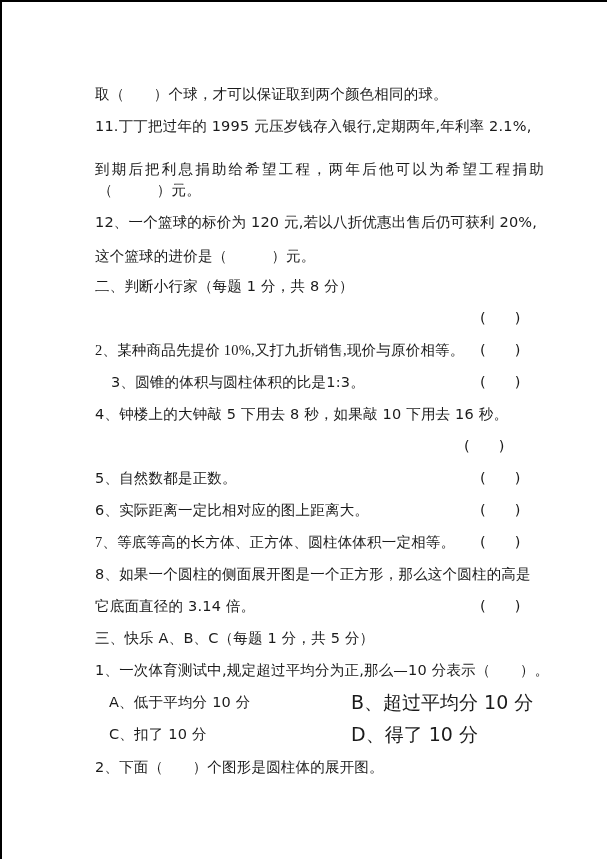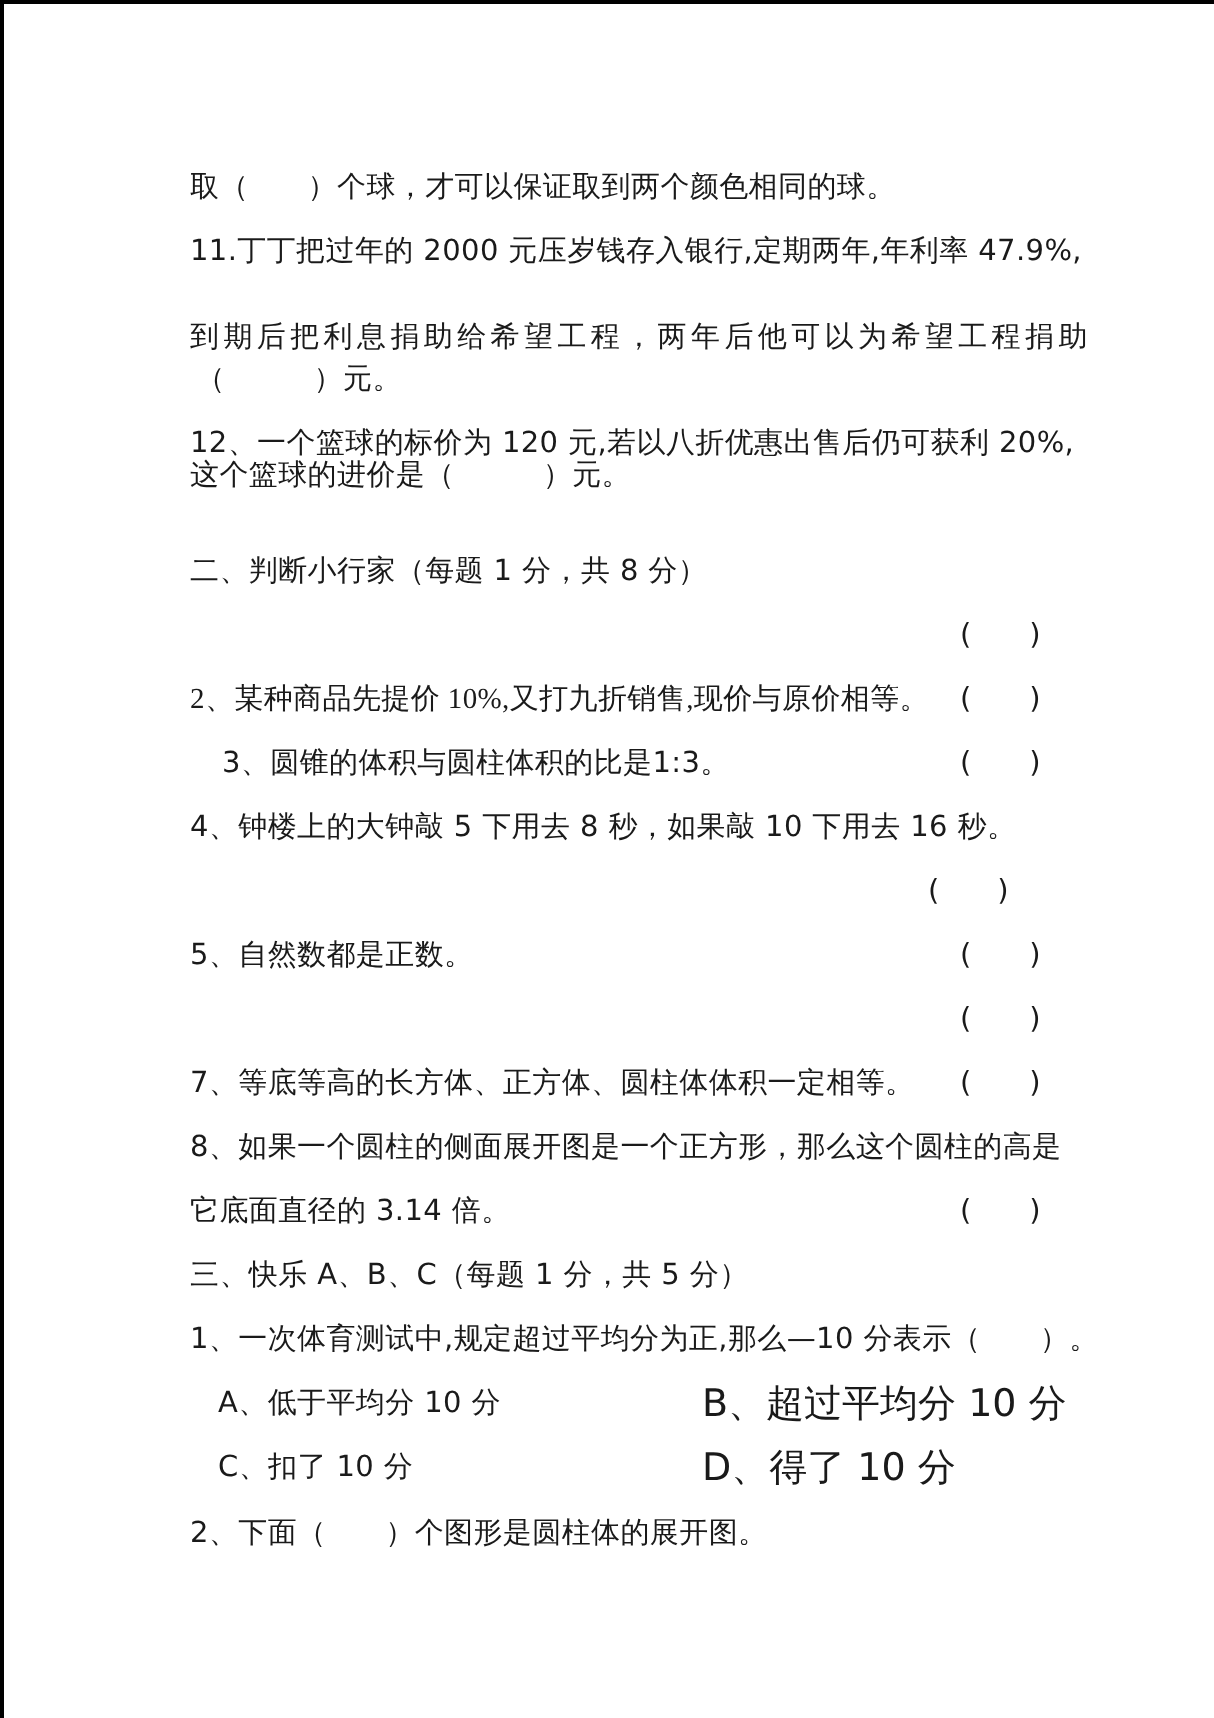--- a/index.html
+++ b/index.html
@@ -54,46 +54,47 @@
     white-space: nowrap;
   }
 </style>
 </head>
 <body>
 
 <div class="page">
 
   <div class="line" style="top:82px;">取（　　）个球，才可以保证取到两个颜色相同的球。</div>
 
-  <div class="line" style="top:114px;">11.丁丁把过年的 2000 元压岁钱存入银行,定期两年,年利率 47.9%,</div>
+  <div class="line" style="top:114px;">11.丁丁把过年的 1995 元压岁钱存入银行,定期两年,年利率 2.1%,</div>
   <div class="line spaced" style="top:157px;">到期后把利息捐助给希望工程，两年后他可以为希望工程捐助</div>
   <div class="line" style="top:178px; left:96px;">（　　　）元。</div>
 
   <div class="line" style="top:210px;text-align:center;">12、一个篮球的标价为 120 元,若以八折优惠出售后仍可获利 20%,</div>
-  <div class="line" style="top:226px;font-family:Liberation Serif, serif;">这个篮球的进价是（　　　）元。</div>
+  <div class="line" style="top:244px;font-family:Liberation Serif, serif;">这个篮球的进价是（　　　）元。</div>
 
   <div class="line" style="top:274px;text-align:center;">二、判断小行家（每题 1 分，共 8 分）</div>
 
   <div class="paren" style="top:306px; left:478px;">(　　)</div>
 
   <div class="line" style="top:338px;font-family:Liberation Serif, serif;">2、某种商品先提价 10%,又打九折销售,现价与原价相等。</div>
   <div class="paren" style="top:338px; left:478px;">(　　)</div>
 
   <div class="line" style="top:370px;margin-left:16px;">3、圆锥的体积与圆柱体积的比是1:3。</div>
   <div class="paren" style="top:370px; left:478px;">(　　)</div>
 
   <div class="line" style="top:402px;">4、钟楼上的大钟敲 5 下用去 8 秒，如果敲 10 下用去 16 秒。</div>
   <div class="paren" style="top:434px; left:462px;">(　　)</div>
 
   <div class="line" style="top:466px;">5、自然数都是正数。</div>
   <div class="paren" style="top:466px; left:478px;">(　　)</div>
 
+  <div class="line" style="top:498px;">6、实际距离一定比相对应的图上距离大。</div>
   <div class="paren" style="top:498px; left:478px;">(　　)</div>
 
-  <div class="line" style="top:530px;">7、等底等高的长方体、正方体、圆柱体体积一定相等。</div>
+  <div class="line" style="top:530px;font-family:Liberation Serif, serif;">7、等底等高的长方体、正方体、圆柱体体积一定相等。</div>
   <div class="paren" style="top:530px; left:478px;">(　　)</div>
 
   <div class="line" style="top:562px;">8、如果一个圆柱的侧面展开图是一个正方形，那么这个圆柱的高是</div>
   <div class="line" style="top:594px;">它底面直径的 3.14 倍。</div>
   <div class="paren" style="top:594px; left:478px;">(　　)</div>
 
   <div class="line" style="top:626px;">三、快乐 A、B、C（每题 1 分，共 5 分）</div>
 
   <div class="line" style="top:658px;">1、一次体育测试中,规定超过平均分为正,那么—10 分表示（　　）。</div>
   <div class="line indent-opt" style="top:690px;">A、低于平均分 10 分</div>

